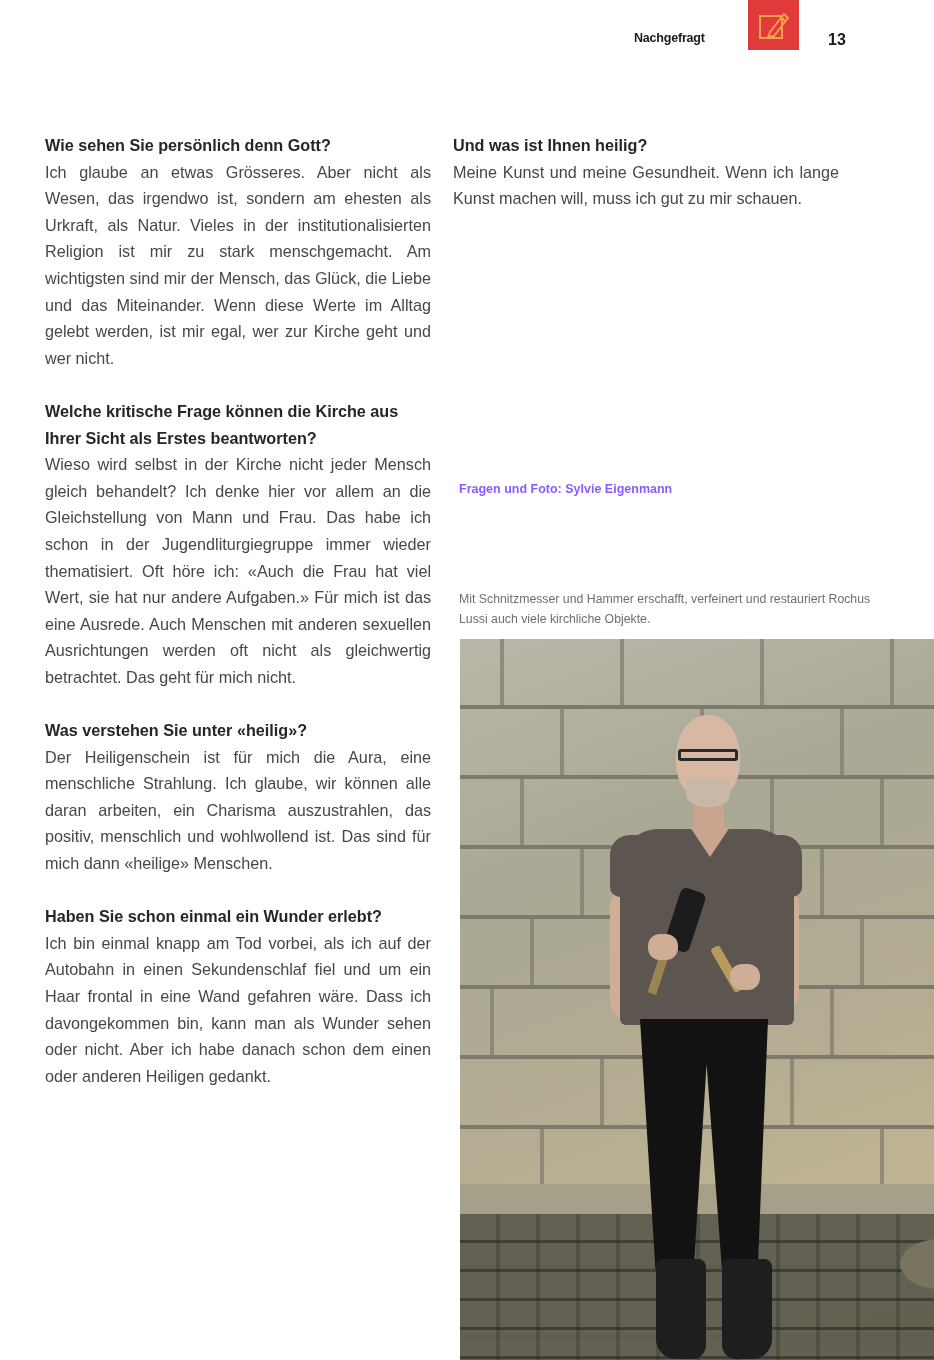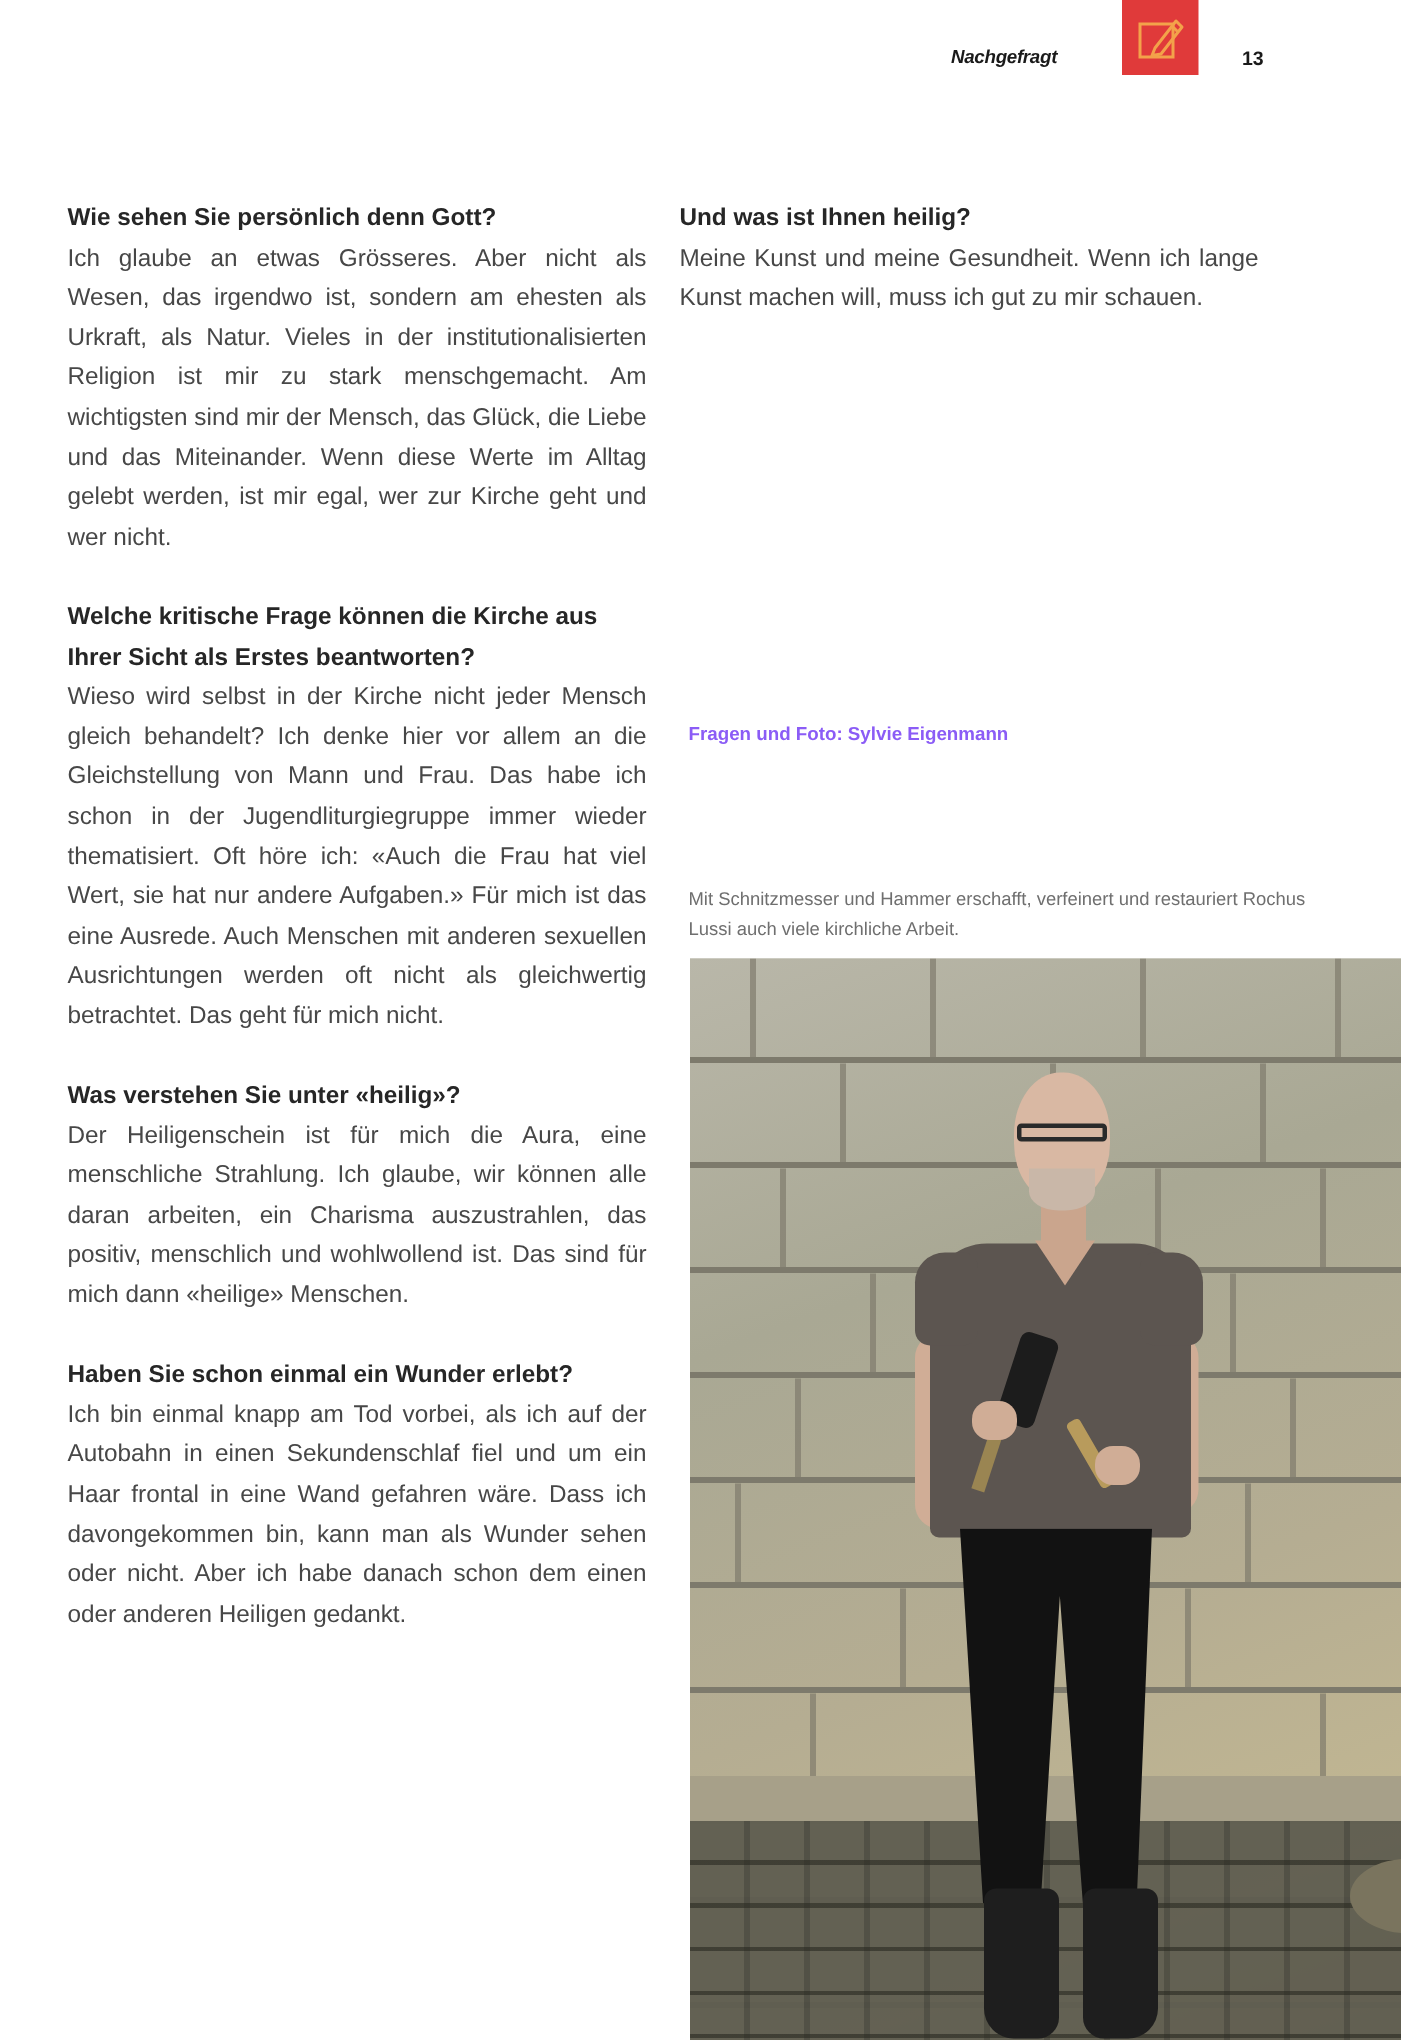--- a/index.html
+++ b/index.html
@@ -1,24 +1,24 @@
 <!DOCTYPE html>
 <html><head>
 <meta charset="utf-8">
 <style>
   html, body { margin:0; padding:0; background:#ffffff; }
   body { width:934px; height:1360px; position:relative; overflow:hidden;
          font-family:"Liberation Sans", "DejaVu Sans", sans-serif; color:#3a3a3a; }
 
   .header { position:absolute; top:0; left:0; width:934px; height:56px; }
   .section-label { position:absolute; left:634px; top:31px; font-size:12.5px; font-weight:bold;
-                   color:#1a1a1a; letter-spacing:-0.2px;font-style:italic; }
+                   color:#1a1a1a; letter-spacing:-0.2px; }
   .icon-box { position:absolute; left:748px; top:0; width:51px; height:50px; background:#e03a3a; }
   .icon-box svg { position:absolute; left:10px; top:8px; }
-  .page-num { position:absolute; left:828px; top:31px; font-size:13px; font-weight:bold; color:#1a1a1a; }
+  .page-num { position:absolute; left:828px; top:31px; font-size:16px; font-weight:bold; color:#1a1a1a; }
 
   .col { position:absolute; width:386px; font-size:16.2px; line-height:26.6px; }
   .col-left { left:45px; top:132px; }
   .col-right { left:453px; top:132px; }
 
   .block { margin:0 0 26.6px 0; }
   .q { font-weight:bold; color:#262626; margin:0; }
   .a { margin:0; text-align:justify; color:#474747; }
   .lead { margin:0 0 26.6px 0; text-align:justify; color:#474747; }
 
@@ -110,21 +110,21 @@
 <div class="col col-right">
   <div class="block">
     <p class="q">Und was ist Ihnen heilig?</p>
     <p class="a">Meine Kunst und meine Gesundheit. Wenn ich lange Kunst machen will, muss ich gut zu mir schauen.</p>
   </div>
   <div class="block">
   </div>
 </div>
 
 <div class="credit">Fragen und Foto: Sylvie Eigenmann</div>
-<div class="caption">Mit Schnitzmesser und Hammer erschafft, verfeinert und restauriert Rochus Lussi auch viele kirchliche Arbeit.</div>
+<div class="caption">Mit Schnitzmesser und Hammer erschafft, verfeinert und restauriert Rochus Lussi auch viele kirchliche Objekte.</div>
 
 <div class="photo" title="Man with glasses in grey T-shirt and black trousers holding a mallet and chisel in front of a stone wall">
   <div class="wall"></div>
   <div class="bricks">
     <div class="brick-v" style="left:40px;top:0;height:66px"></div>
     <div class="brick-v" style="left:160px;top:0;height:66px"></div>
     <div class="brick-v" style="left:300px;top:0;height:66px"></div>
     <div class="brick-v" style="left:430px;top:0;height:66px"></div>
     <div class="brick-v" style="left:100px;top:70px;height:66px"></div>
     <div class="brick-v" style="left:240px;top:70px;height:66px"></div>

